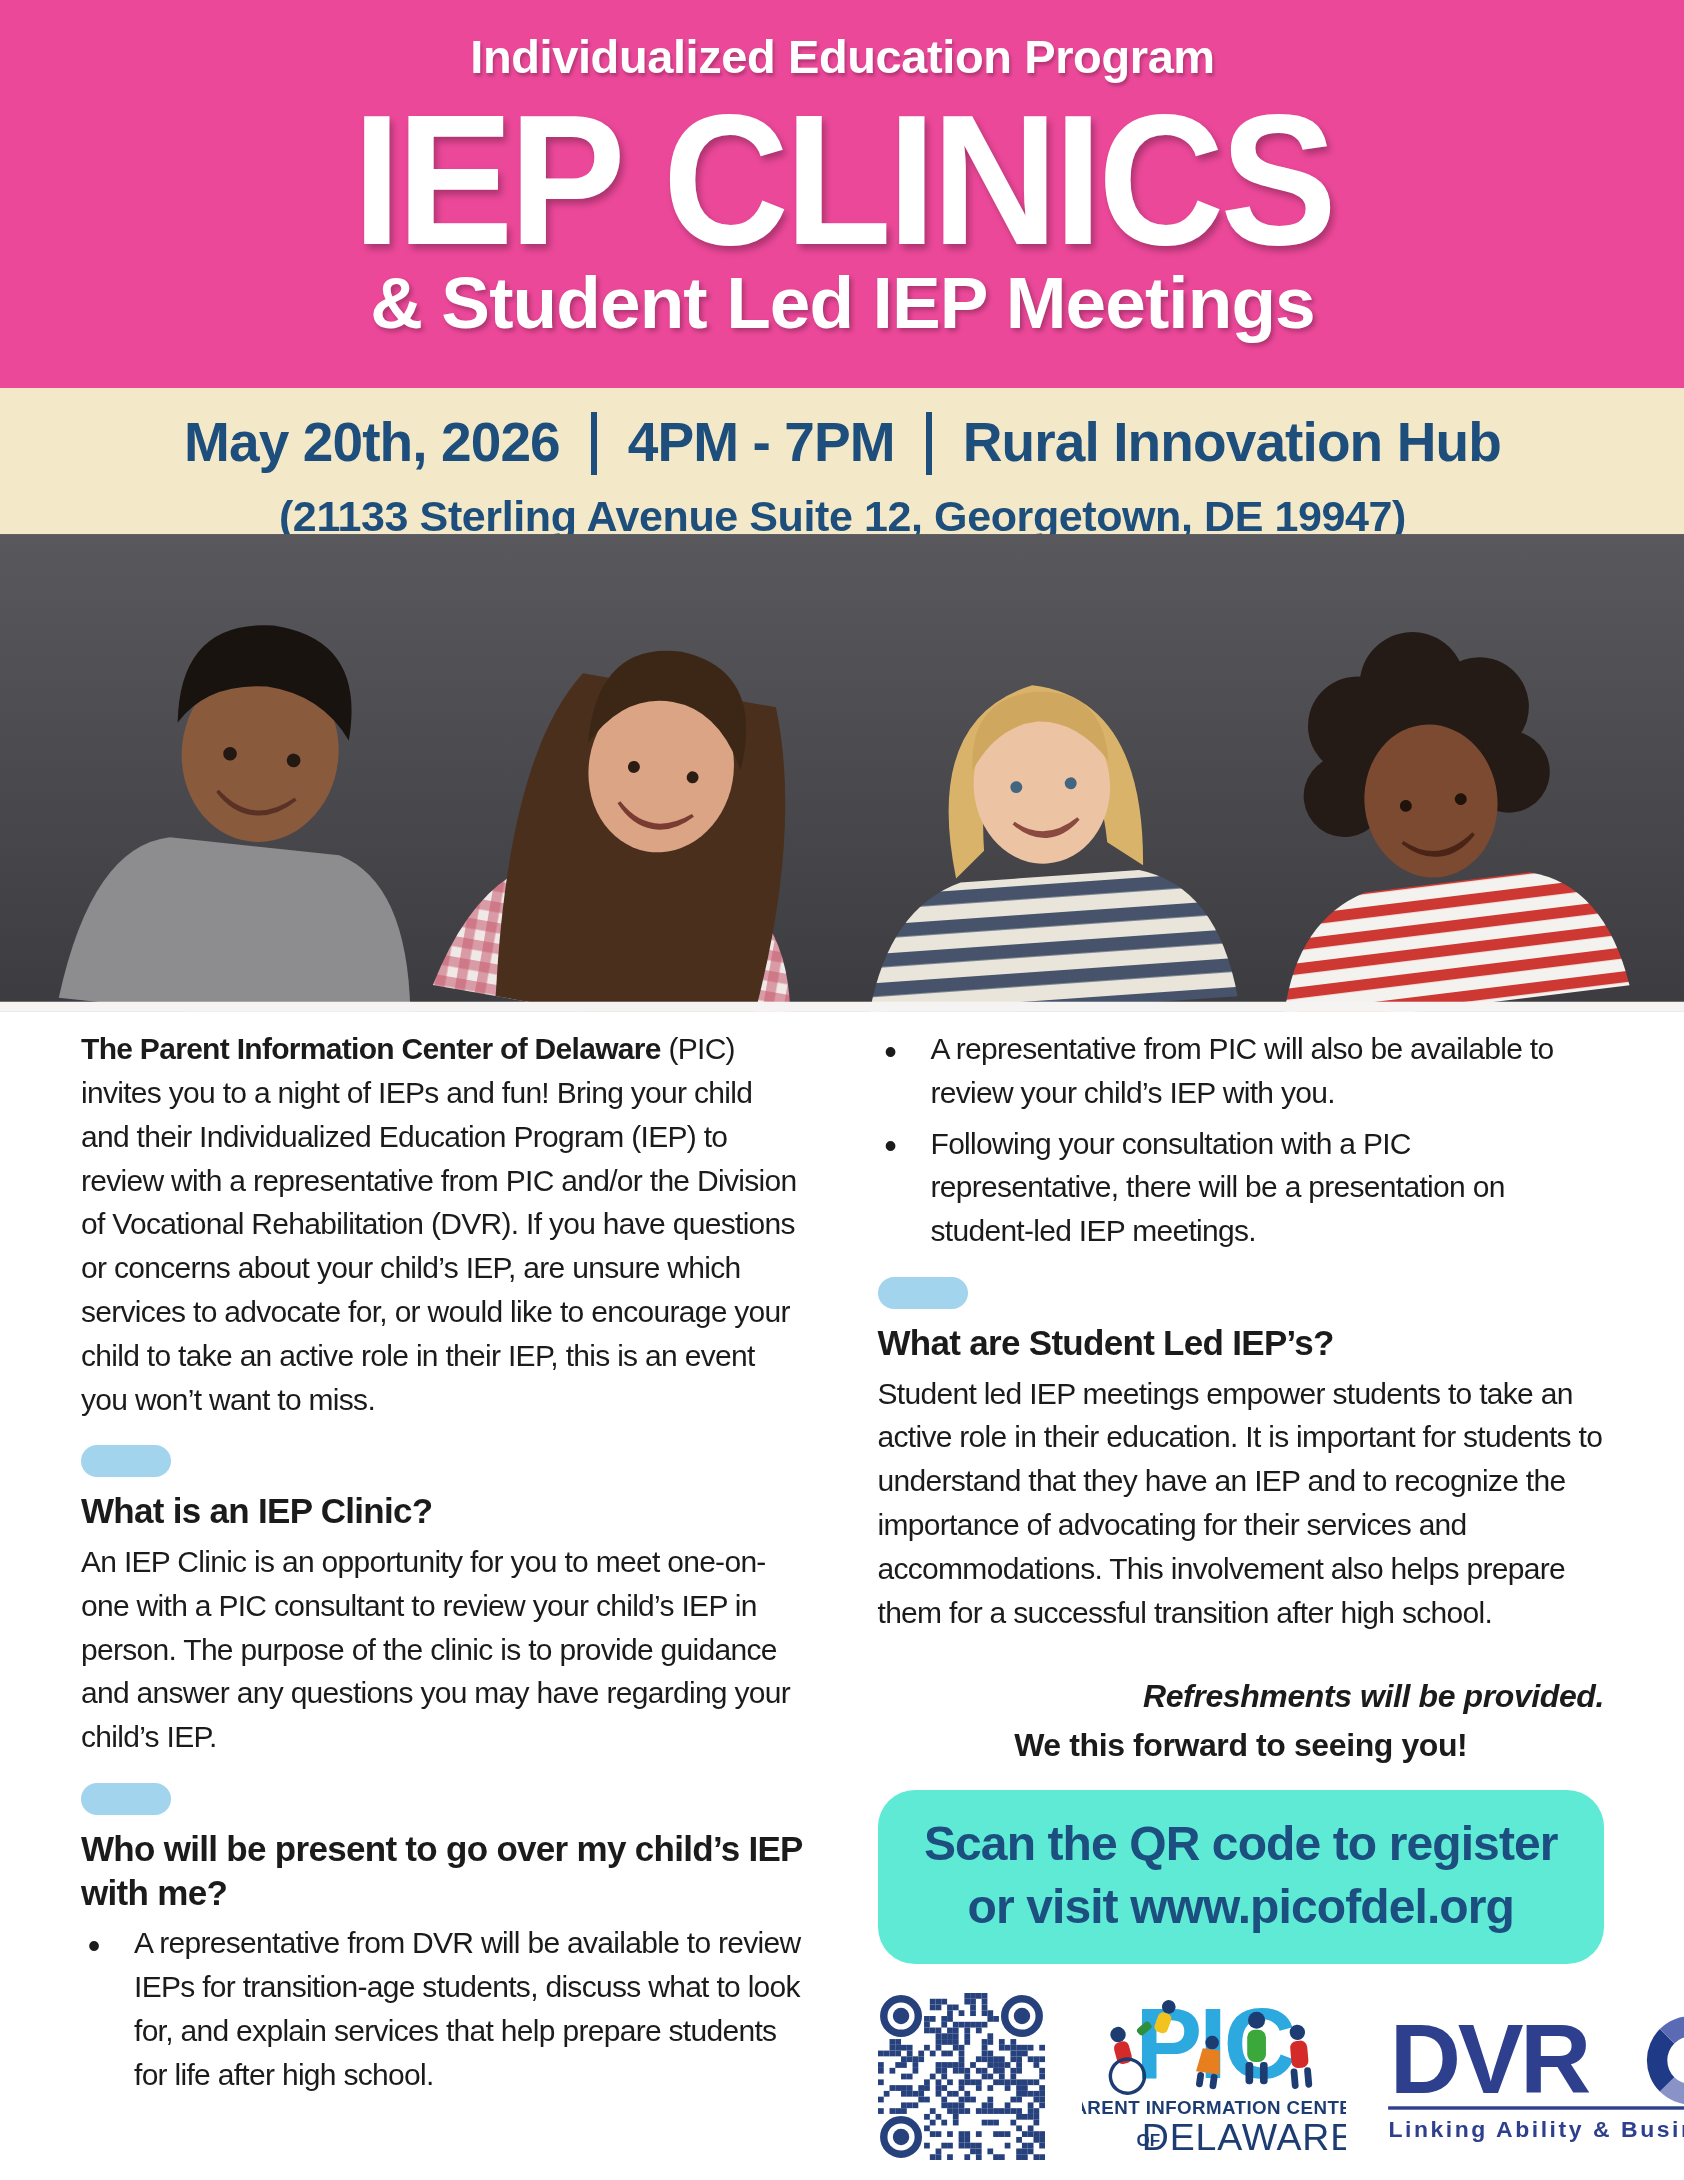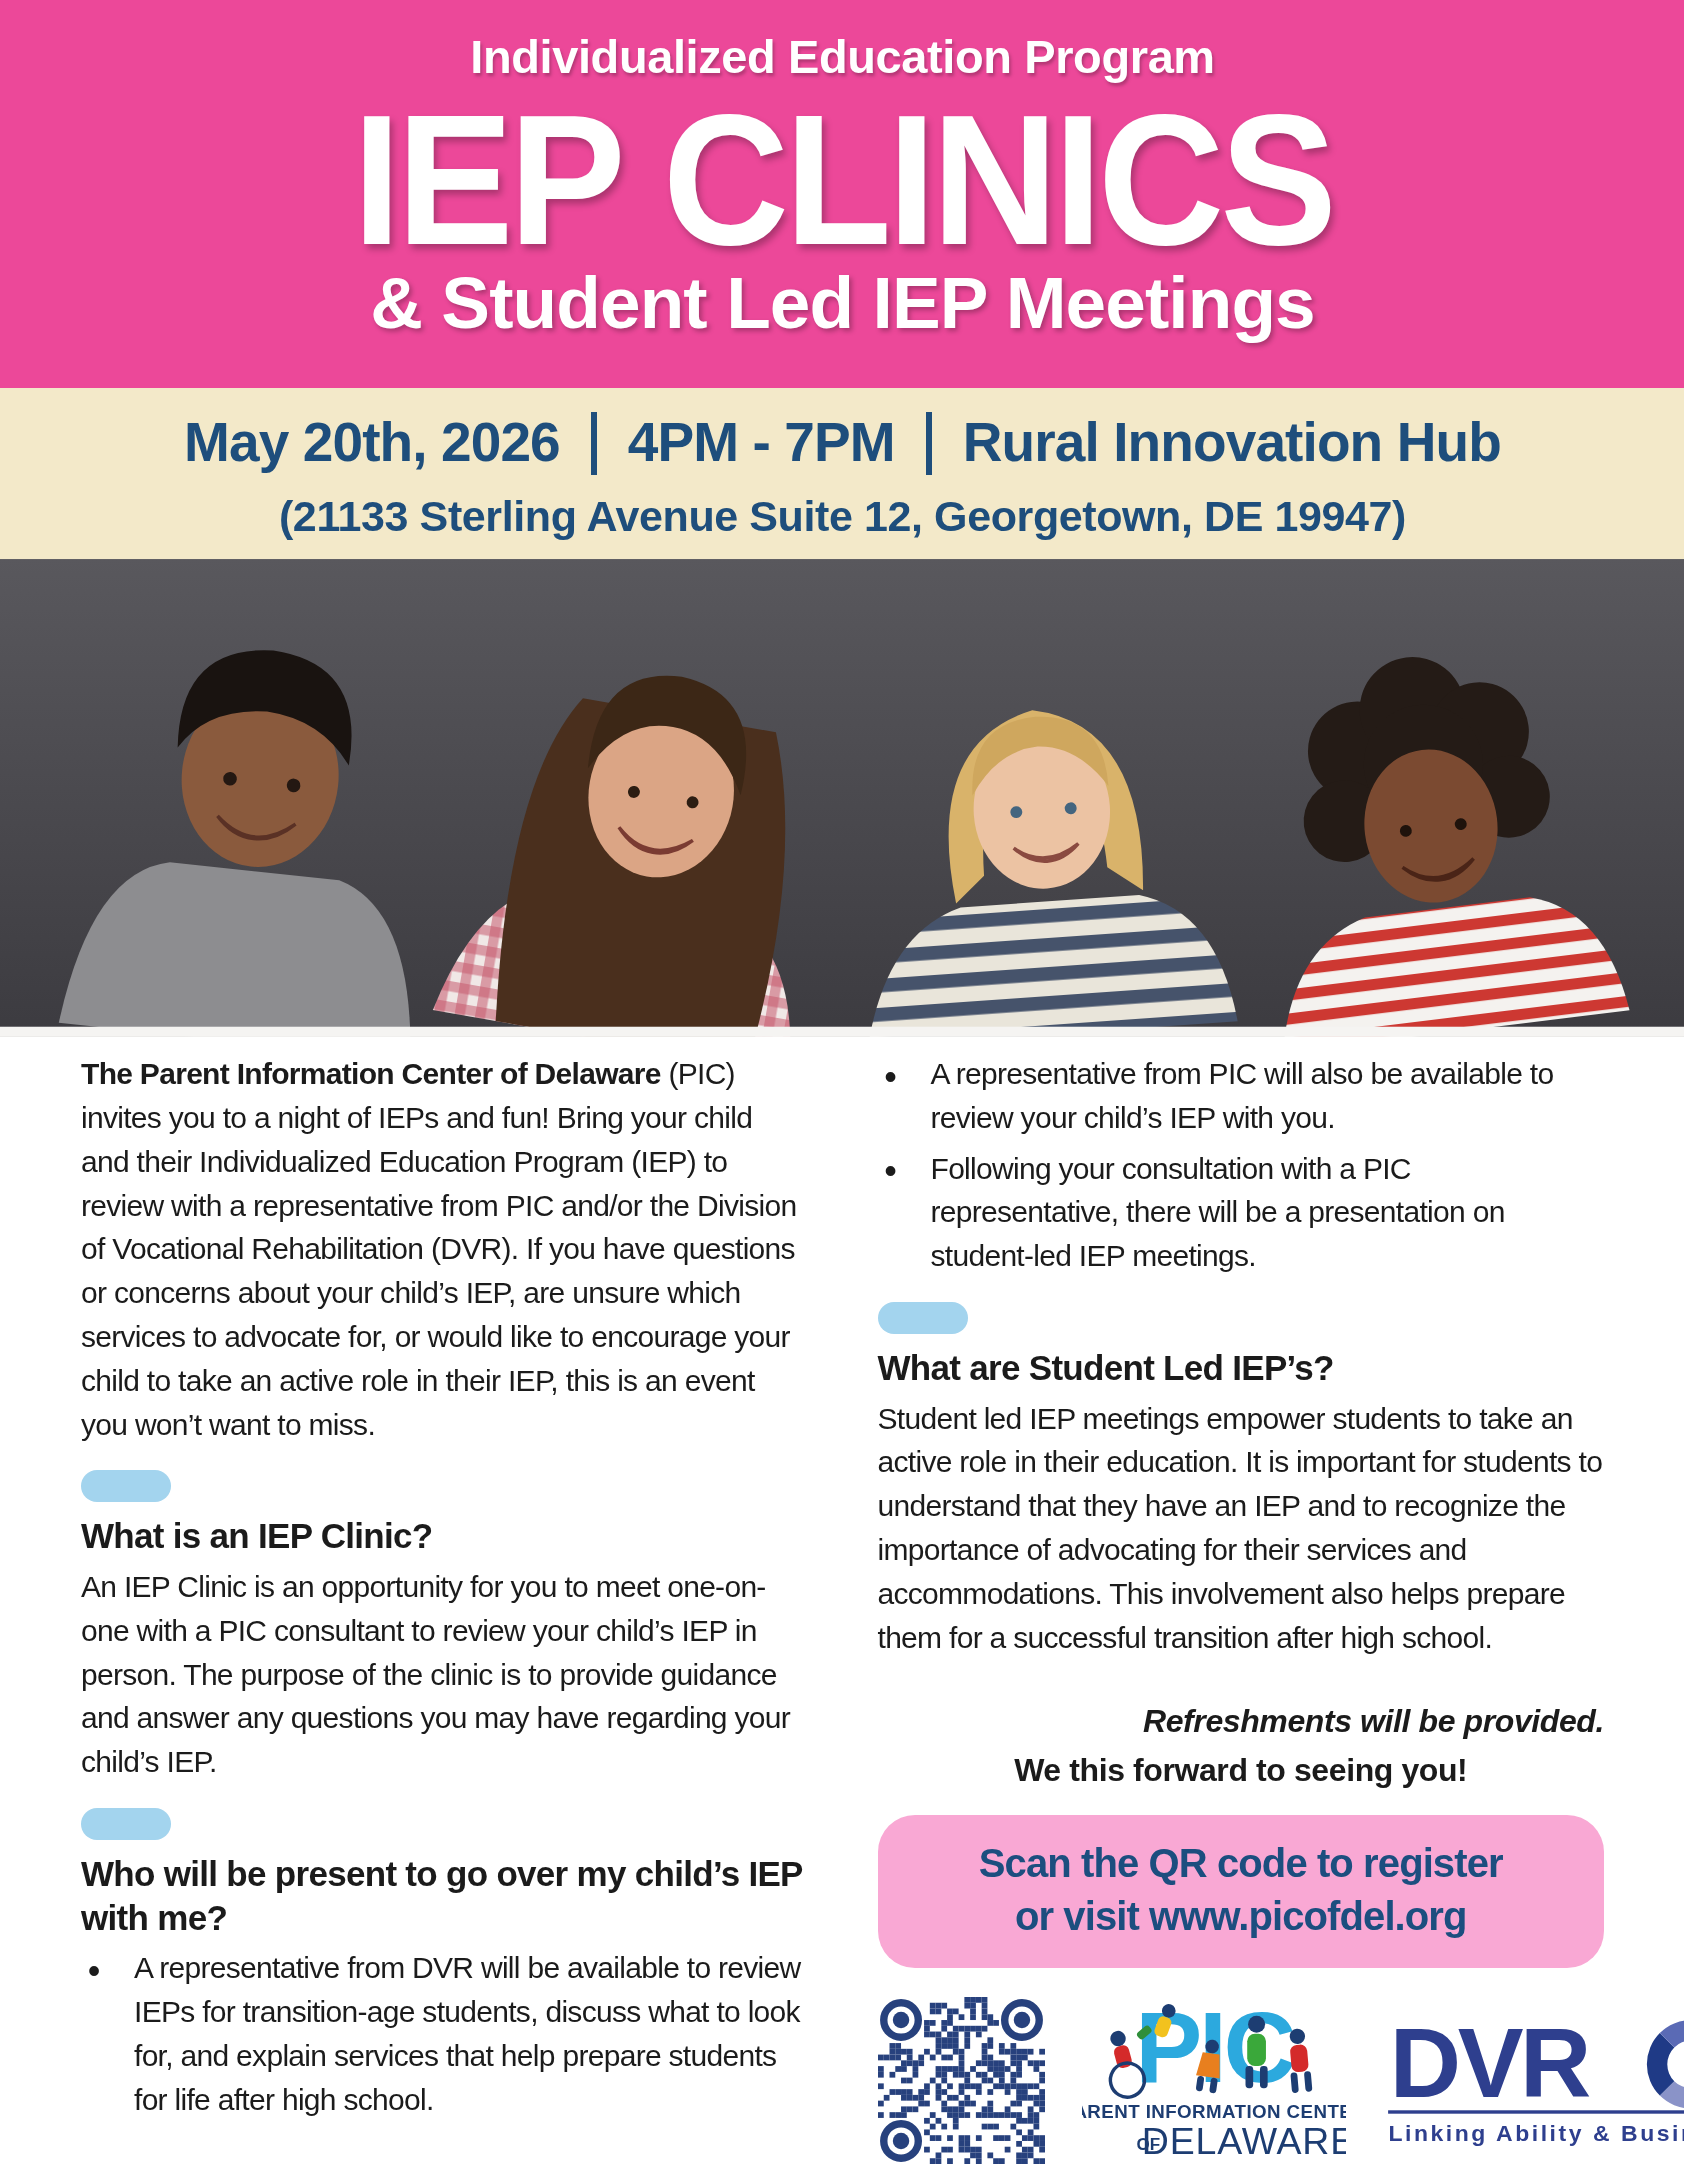--- a/index.html
+++ b/index.html
@@ -17,21 +17,21 @@
   }
   .eyebrow{font-size:47px;font-weight:700;letter-spacing:-0.4px;text-shadow:1.7px 2.6px 3.4px rgba(0,0,0,.25);}
   .big-title{
     font-size:175px;font-weight:700;line-height:1.02;letter-spacing:-4.3px;
     transform:scaleY(1.06);transform-origin:top center;
     text-shadow:3.4px 5.1px 6.8px rgba(0,0,0,.28);margin-top:1.7px;
   }
   .subtitle{font-size:73px;font-weight:700;letter-spacing:-0.9px;margin-top:-3.4px;text-shadow:2.6px 3.4px 5.1px rgba(0,0,0,.28);text-align:center;}
 
   
-  .event-bar{background:#F3E9C9;color:#1E4E7C;text-align:center;height:171px;box-sizing:border-box;padding-top:22px;flex:none;}
+  .event-bar{background:#F3E9C9;color:#1E4E7C;text-align:center;height:146px;box-sizing:border-box;padding-top:22px;flex:none;}
   .event-line1{font-size:55px;font-weight:700;letter-spacing:-0.9px;}
   .v-sep{display:inline-block;width:6px;height:63px;background:#1E4E7C;margin:0 31px;vertical-align:-13.6px;}
   .event-line2{font-size:43px;font-weight:700;letter-spacing:-0.4px;margin-top:17px;}
 
   
   .photo-band{height:478px;flex:none;position:relative;overflow:hidden;}
   .photo-band svg{display:block;}
 
   
   .content{
@@ -45,22 +45,22 @@
   h2.sec-heading{font-size:35px;font-weight:700;letter-spacing:-0.7px;margin:12px 0 6.8px 0;line-height:1.25;}
   .pill{width:90px;height:32px;border-radius:16px;background:#A3D4EE;margin:24px 0 12px 0;}
   ul.bullet-list{list-style:none;margin:0;padding:0;}
   ul.bullet-list li{position:relative;padding-left:53px;margin-bottom:6.8px;}
   ul.bullet-list li::before{content:"\2022";position:absolute;left:6.8px;top:-1.7px;font-size:36px;}
 
   .refreshments{text-align:right;font-weight:700;font-style:italic;font-size:32px;letter-spacing:-0.4px;margin:44px 0 0 0;}
   .forward{text-align:center;font-weight:700;font-size:32px;letter-spacing:-0.4px;margin:12px 0 0 0;}
 
   .cta-box{
-    background:#f9a8d4;border-radius:37px;margin-top:25.6px;padding:22px 13.6px 25.6px 13.6px;
-    text-align:center;color:#1C4E7F;font-weight:700;font-size:40px;line-height:1.32;letter-spacing:-0.9px;
+    background:#5eead4;border-radius:37px;margin-top:25.6px;padding:22px 13.6px 25.6px 13.6px;
+    text-align:center;color:#1C4E7F;font-weight:700;font-size:48px;line-height:1.32;letter-spacing:-0.9px;
   }
 
   .logos-row{display:flex;align-items:center;gap:37px;margin-top:29px;}
   .logo{flex:none;}
 </style>
 </head>
 <body>
 
 <div class="page">
 

